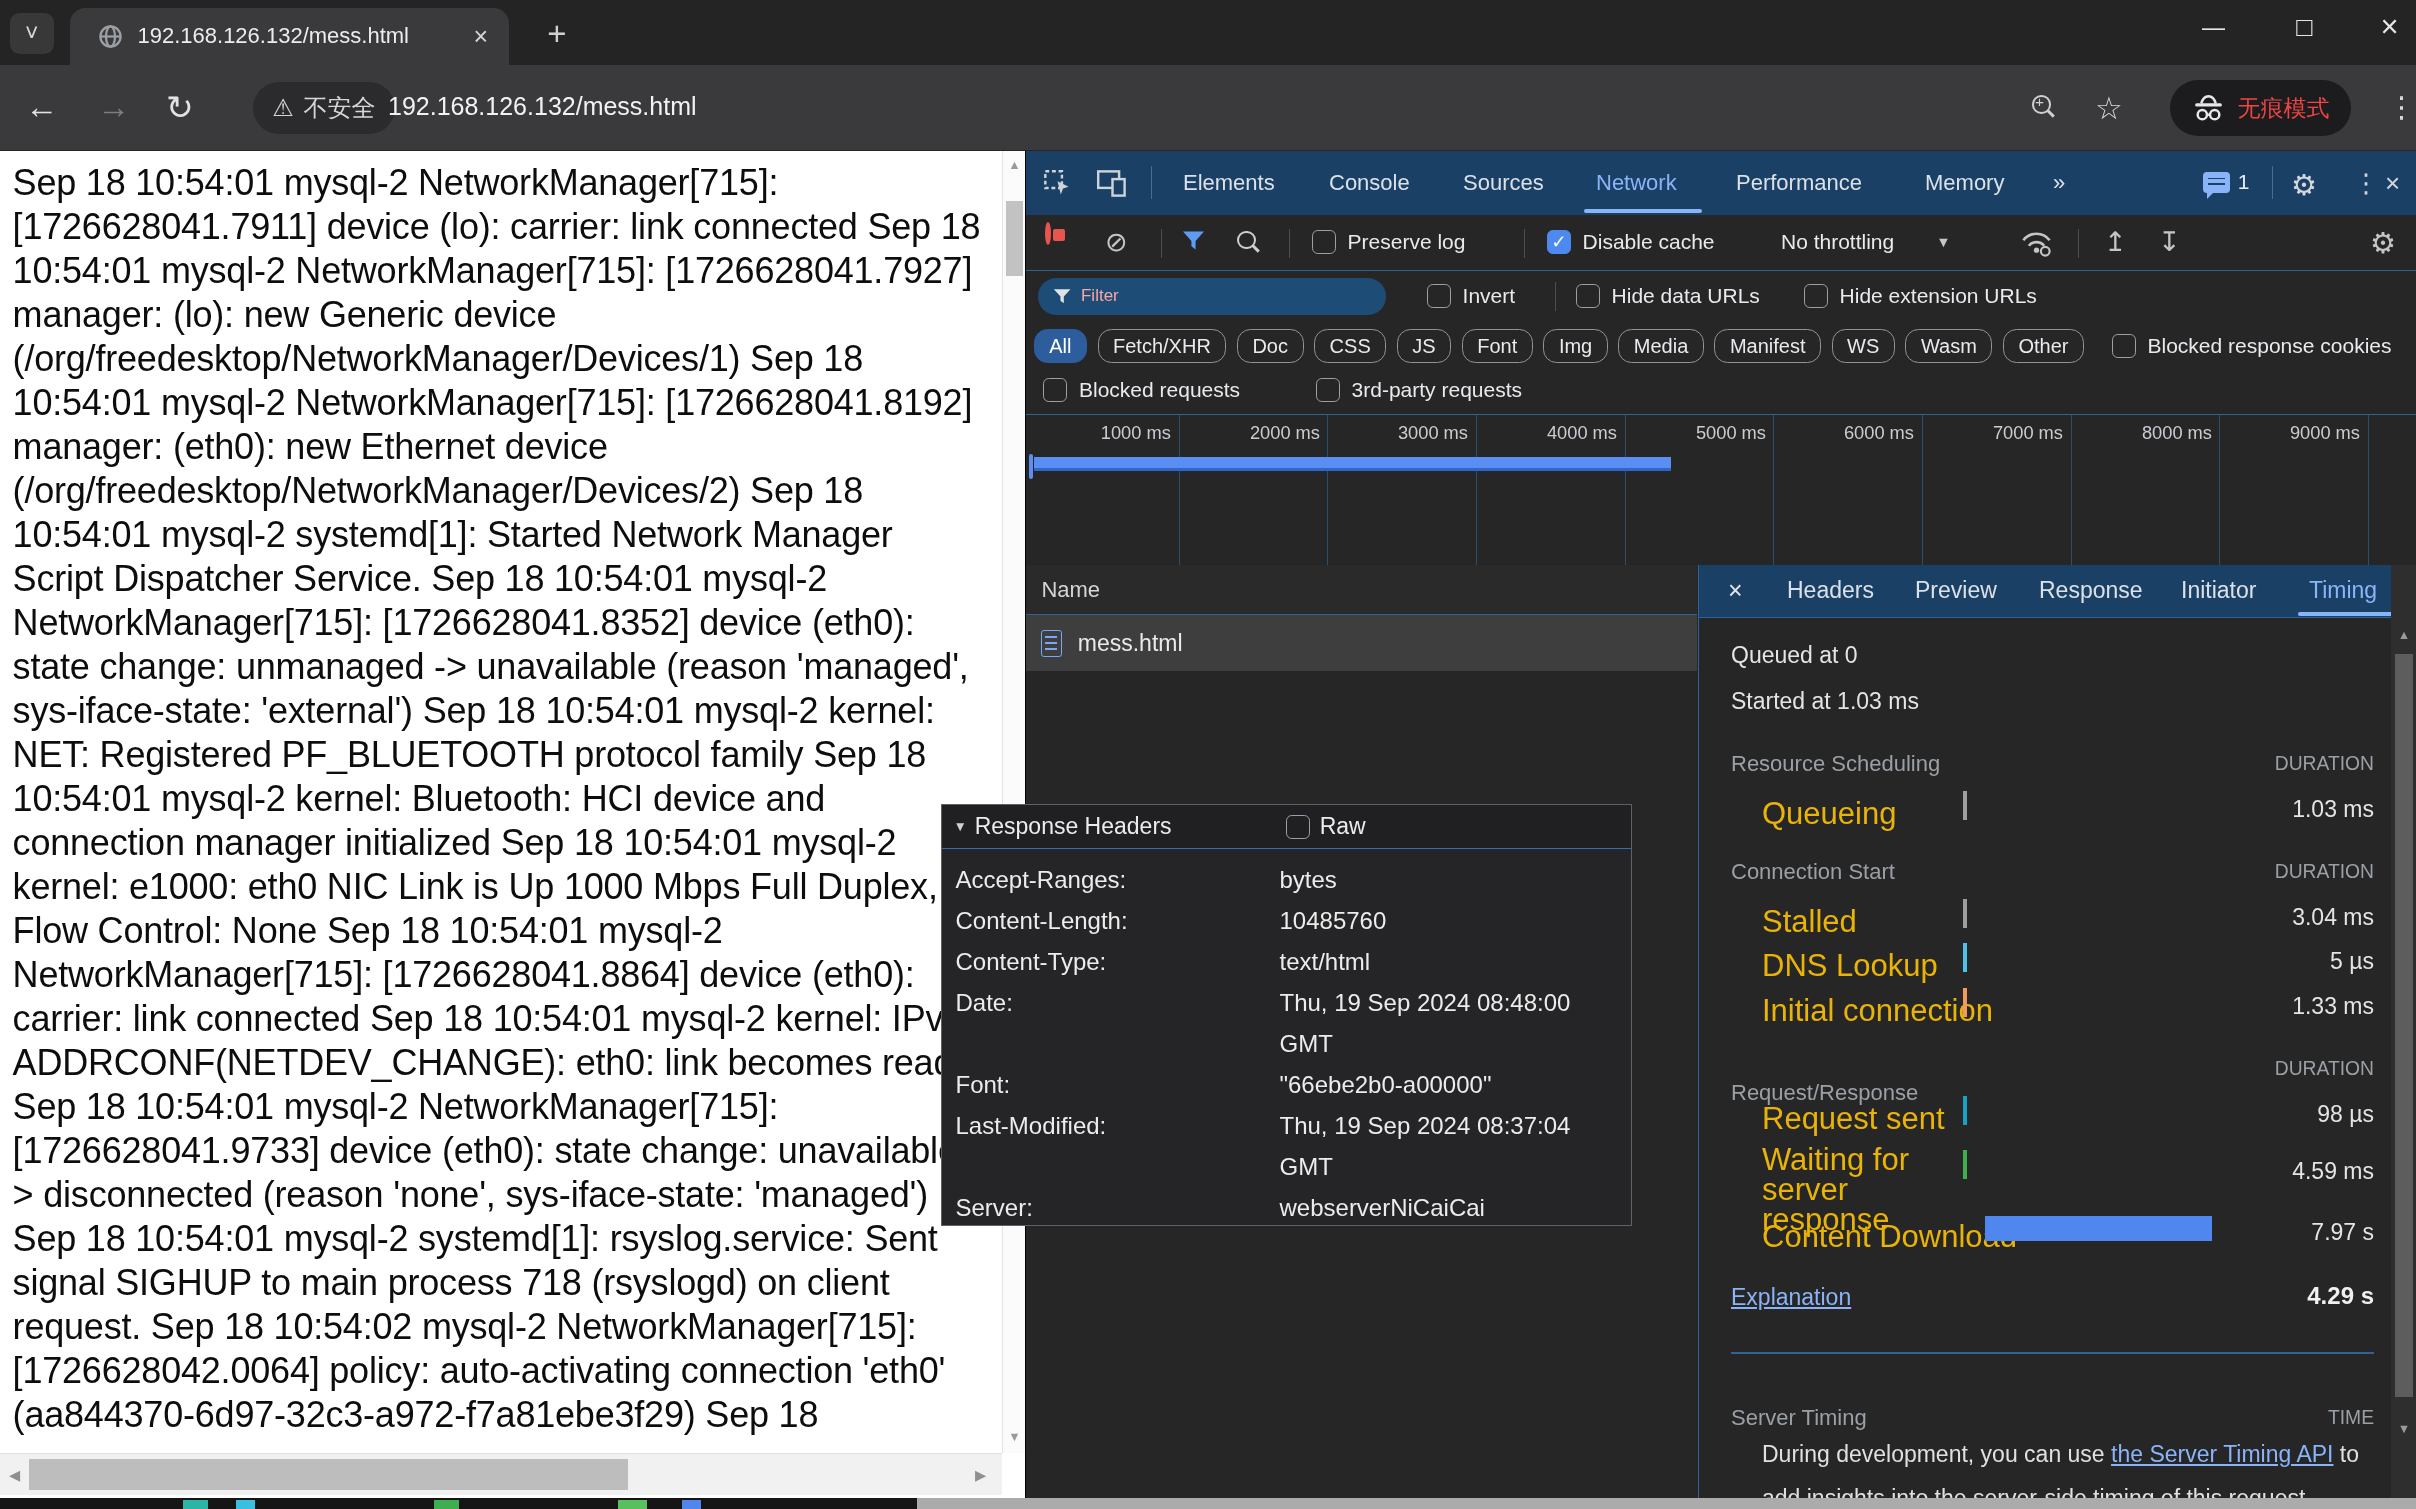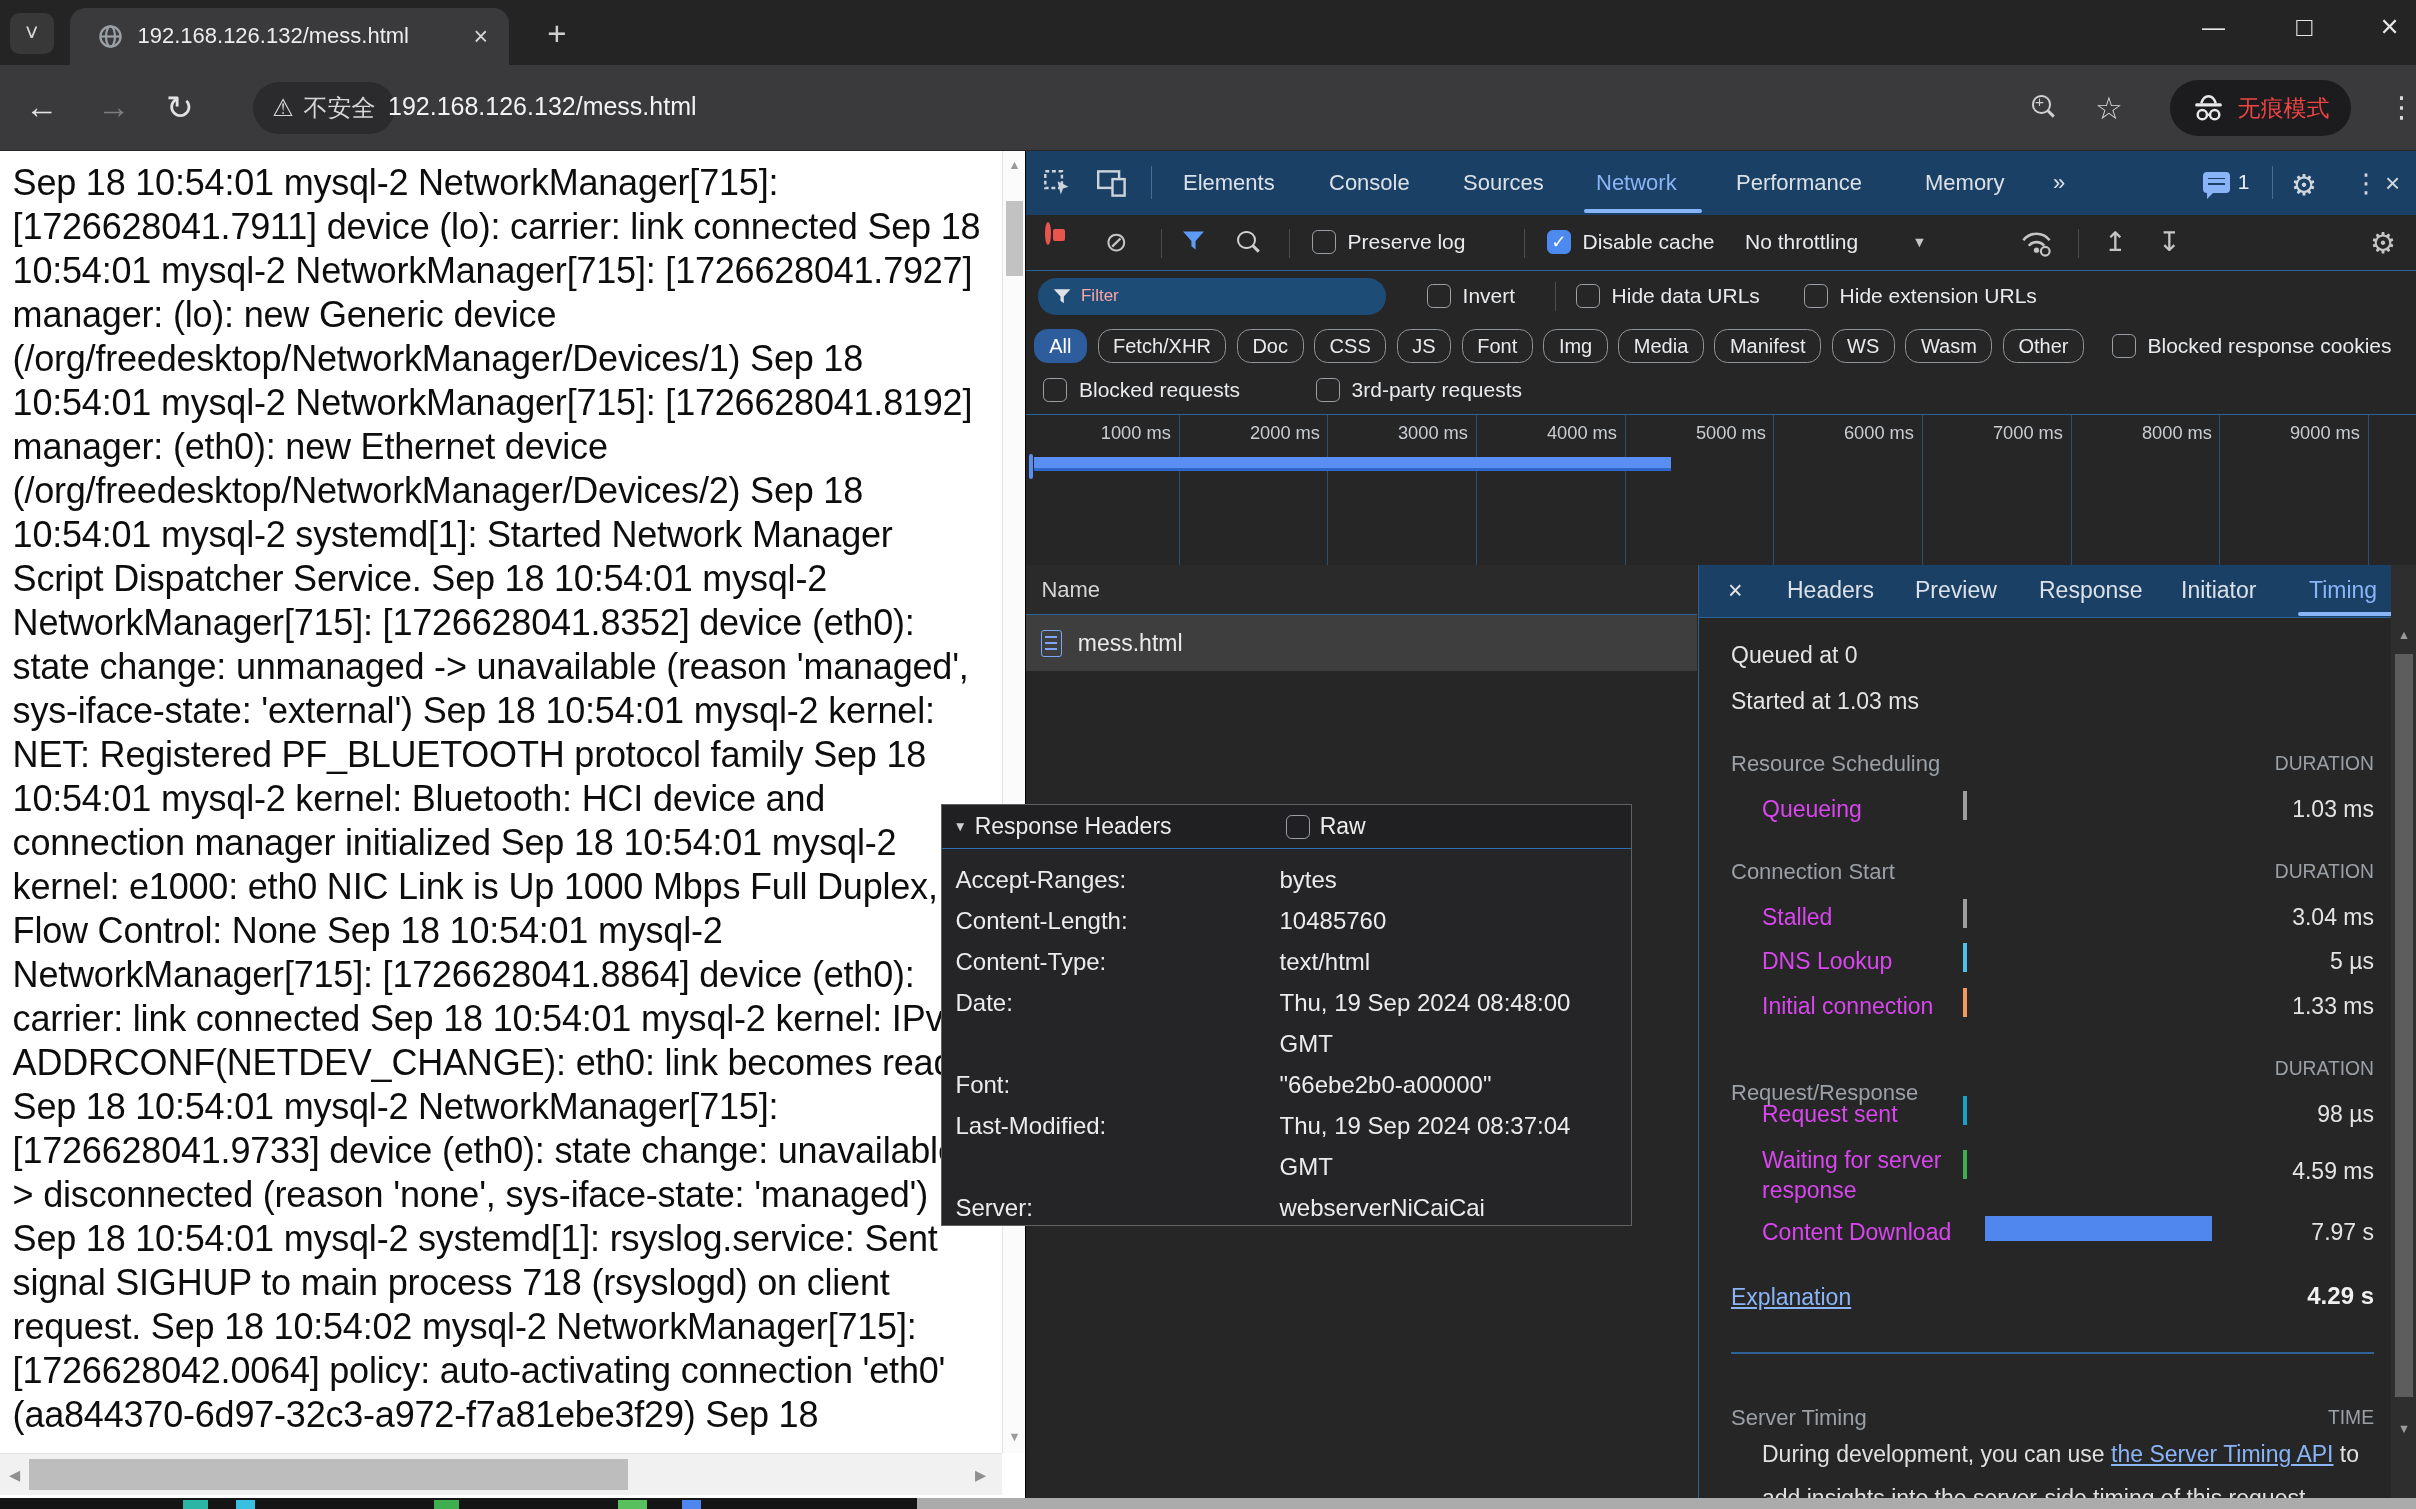--- a/index.html
+++ b/index.html
@@ -104,21 +104,21 @@
   .detail { left:673px; top:414px; width:718px; height:944px; background:#262626; }
   .det-tabs { left:0; top:0; width:718px; height:53px; border-bottom:1.9px solid #2d6397; }
   .det-tab { top:0; height:51px; display:flex; align-items:center; color:#dbe1e8; font-size:23px; }
   .det-tab.active { color:#8ab4f8; }
   .det-underline { left:599px; top:47px; width:120px; height:3.9px; background:#8ab4f8; border-radius:1.9px; }
   .det-x { color:#e4e4e4; font-size:25px; }
 
   .tim-line { color:#e4e4e4; font-size:23px; }
   .tim-sec { color:#9aa0a6; font-size:22px; }
   .tim-dur { color:#9aa0a6; font-size:19.3px; text-align:right; }
-  .tim-label { color:#d946ef; font-size:23px; }
+  .tim-label { color:#eab308; font-size:31px; }
   .tim-val { color:#e4e4e4; font-size:23px; text-align:right; }
   .tick { width:3.9px; height:29px; }
   .dl-bar { height:25px; background:#4f87ee; }
   .expl { color:#8ab4f8; font-size:23px; text-decoration:underline; }
   .total { color:#f0f0f0; font-size:24px; font-weight:bold; text-align:right; }
   .tim-divider { height:1.9px; background:#2d6397; }
   .tiptext { color:#e0e0e0; font-size:23px; line-height:44px; }
   .tiplink { color:#8ab4f8; text-decoration:underline; }
 
   .det-scroll { left:692px; top:0; width:26px; height:944px; background:#2e2e2e; }
@@ -298,21 +298,21 @@
         <span class="cb"></span>
         <span class="cb-label">Preserve log</span>
       </div>
       <div class="abs vsep-gray" style="left:498px;top:13.5px"></div>
       <div class="abs flex" style="left:521px;top:14.5px">
         <span class="cb checked">
             <span>✓</span>
           </span>
         <span class="cb-label">Disable cache</span>
       </div>
-      <div class="abs flex" style="left:719px;top:14.5px;gap:54px">
+      <div class="abs flex" style="left:755px;top:14.5px;gap:42px">
         <span class="throttle">No throttling</span>
         <span class="caret">▼</span>
       </div>
       <div class="abs" style="left:993px;top:11.6px">
         <svg width="35" height="31" viewBox="0 0 32 28">
           <path d="M4 12 a15 15 0 0 1 24 0" fill="none" stroke="#c5c5c5" stroke-width="2.4"></path>
           <path d="M9 17 a9 9 0 0 1 14 0" fill="none" stroke="#c5c5c5" stroke-width="2.4"></path>
           <circle cx="16" cy="21" r="2.4" fill="#c5c5c5"></circle>
           <circle cx="24" cy="22" r="4" fill="none" stroke="#c5c5c5" stroke-width="2"></circle>
         </svg>

